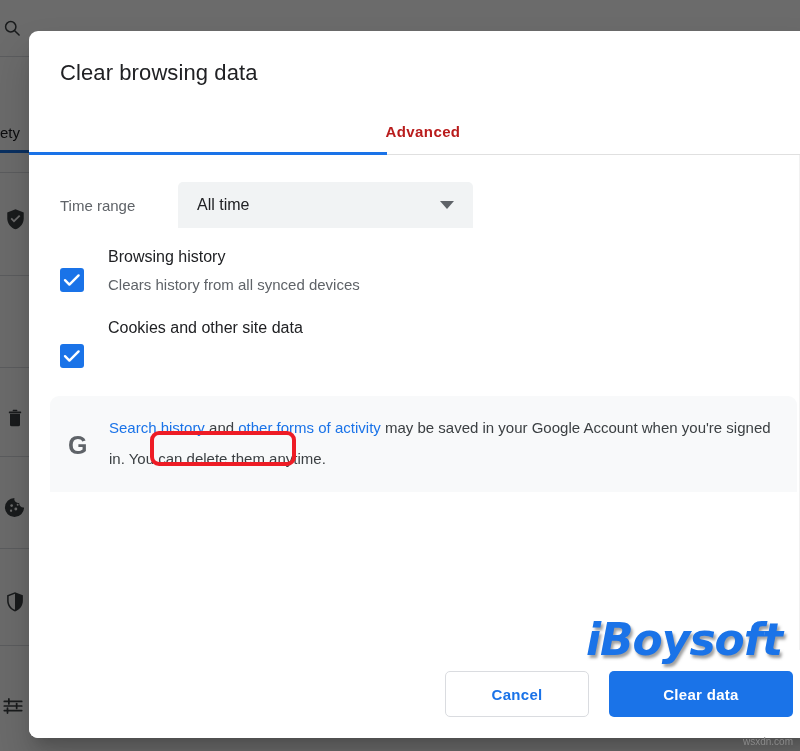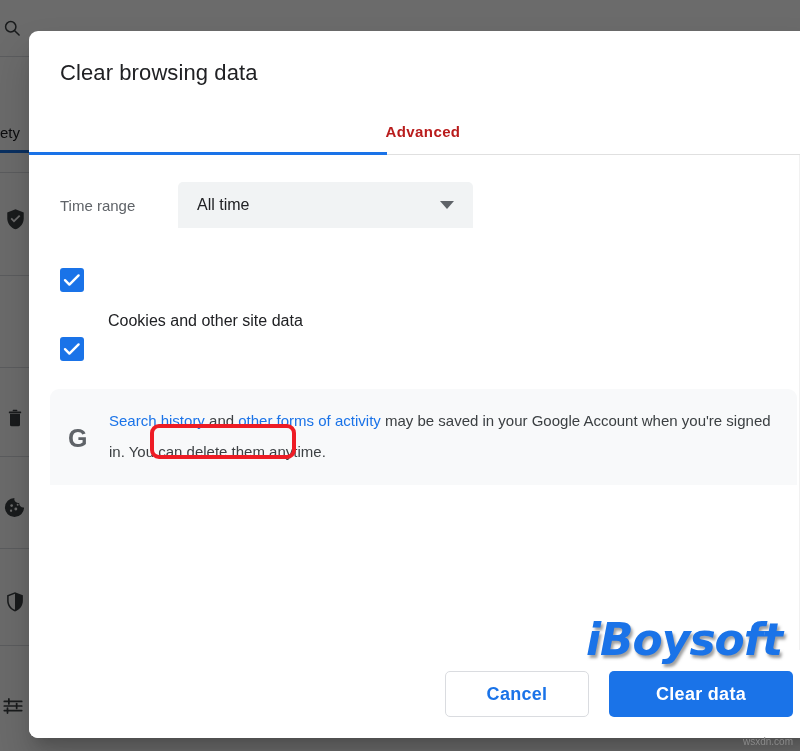--- a/index.html
+++ b/index.html
@@ -278,21 +278,21 @@
     height: 88px;
     display: flex;
     align-items: center;
     justify-content: flex-end;
     padding-right: 24px;
     background: #ffffff;
     position: relative;
     z-index: 2;
   }
   .btn {
-    font-size: 18px;
+    font-size: 15px;
     font-weight: bold;
     letter-spacing: .3px;
     border-radius: 5px;
     cursor: pointer;
     user-select: none;
     display: flex;
     align-items: center;
     justify-content: center;
   }
   #cancel-button {
@@ -450,20 +450,24 @@
           <div id="timerange-arrow"></div>
         </div>
       </div>
 
       <div class="check-item ci-1">
         <div class="checkbox">
           <svg width="18" height="16" viewBox="0 0 18 16">
               <path d="M2 8.2 6.4 12.6 15.6 3.4" fill="none" stroke="#ffffff" stroke-width="2.4" stroke-linecap="round" stroke-linejoin="round"></path>
             </svg>
         </div>
+        <div class="check-body">
+          <div class="check-title">Browsing history</div>
+          <div class="check-desc">Clears history from all synced devices</div>
+        </div>
       </div>
 
       <div class="check-item ci-2">
         <div class="checkbox">
           <svg width="18" height="16" viewBox="0 0 18 16">
               <path d="M2 8.2 6.4 12.6 15.6 3.4" fill="none" stroke="#ffffff" stroke-width="2.4" stroke-linecap="round" stroke-linejoin="round"></path>
             </svg>
         </div>
         <div class="check-body">
           <div class="check-title">Cookies and other site data</div>

